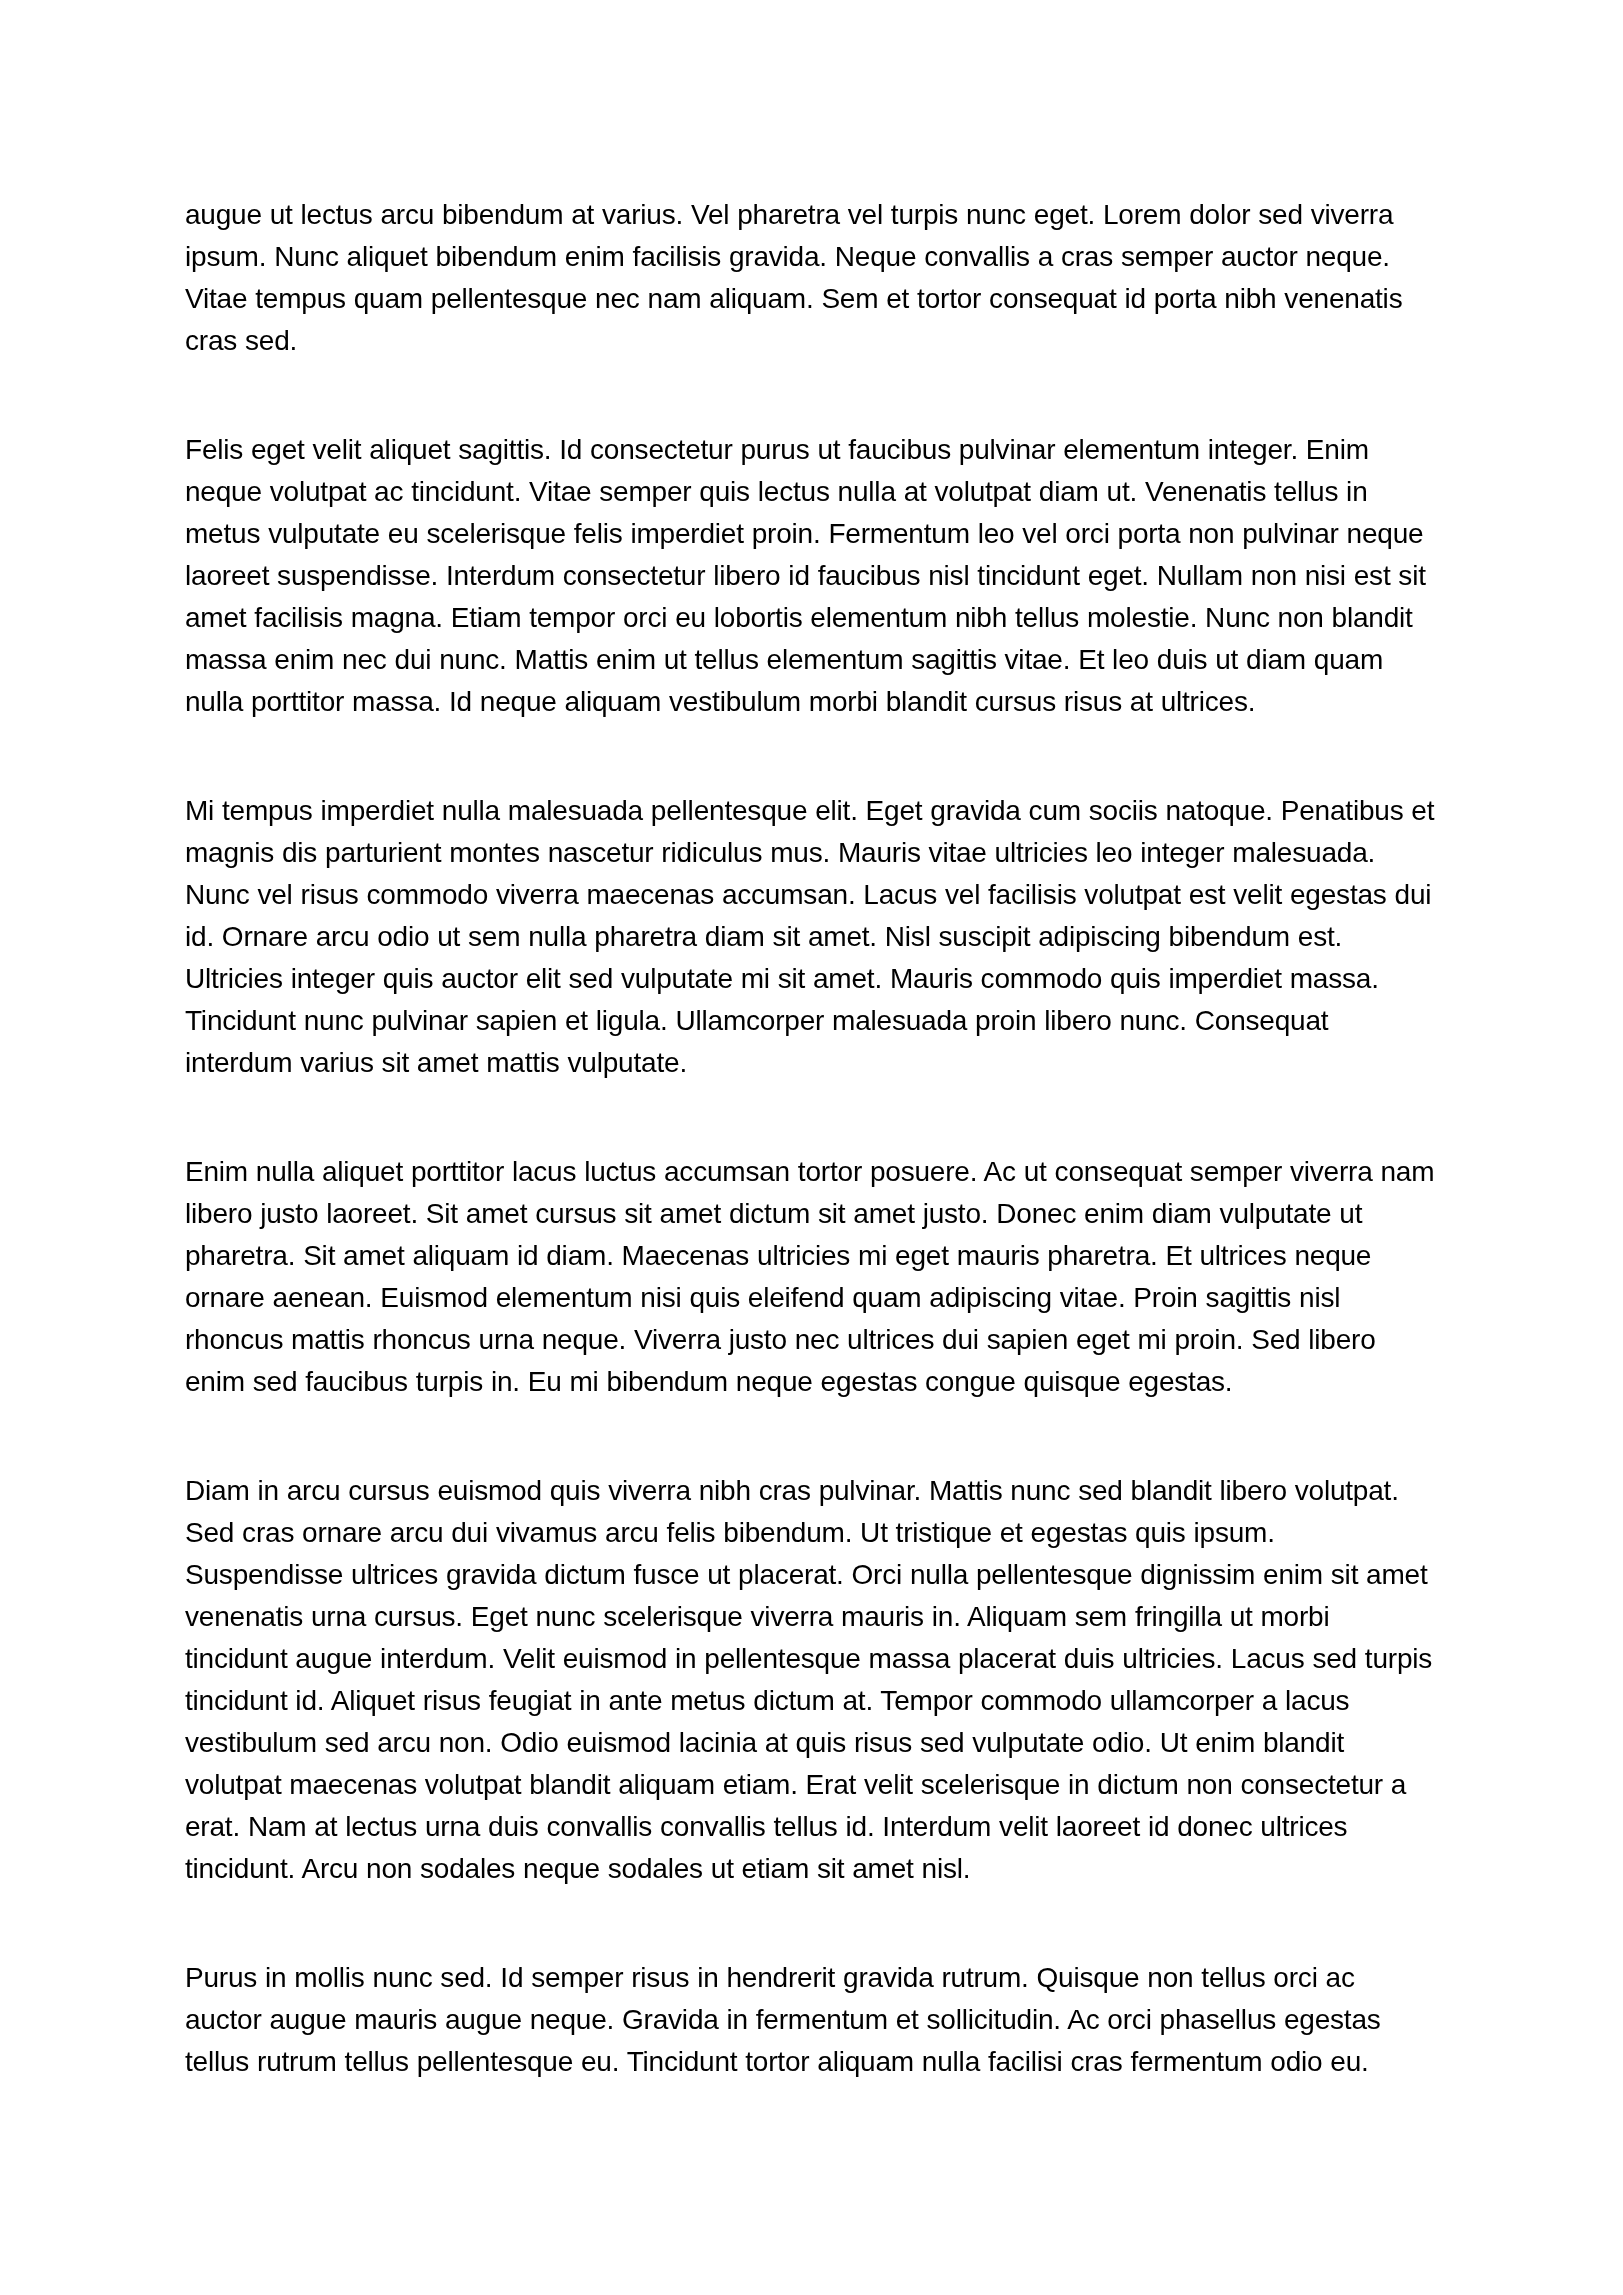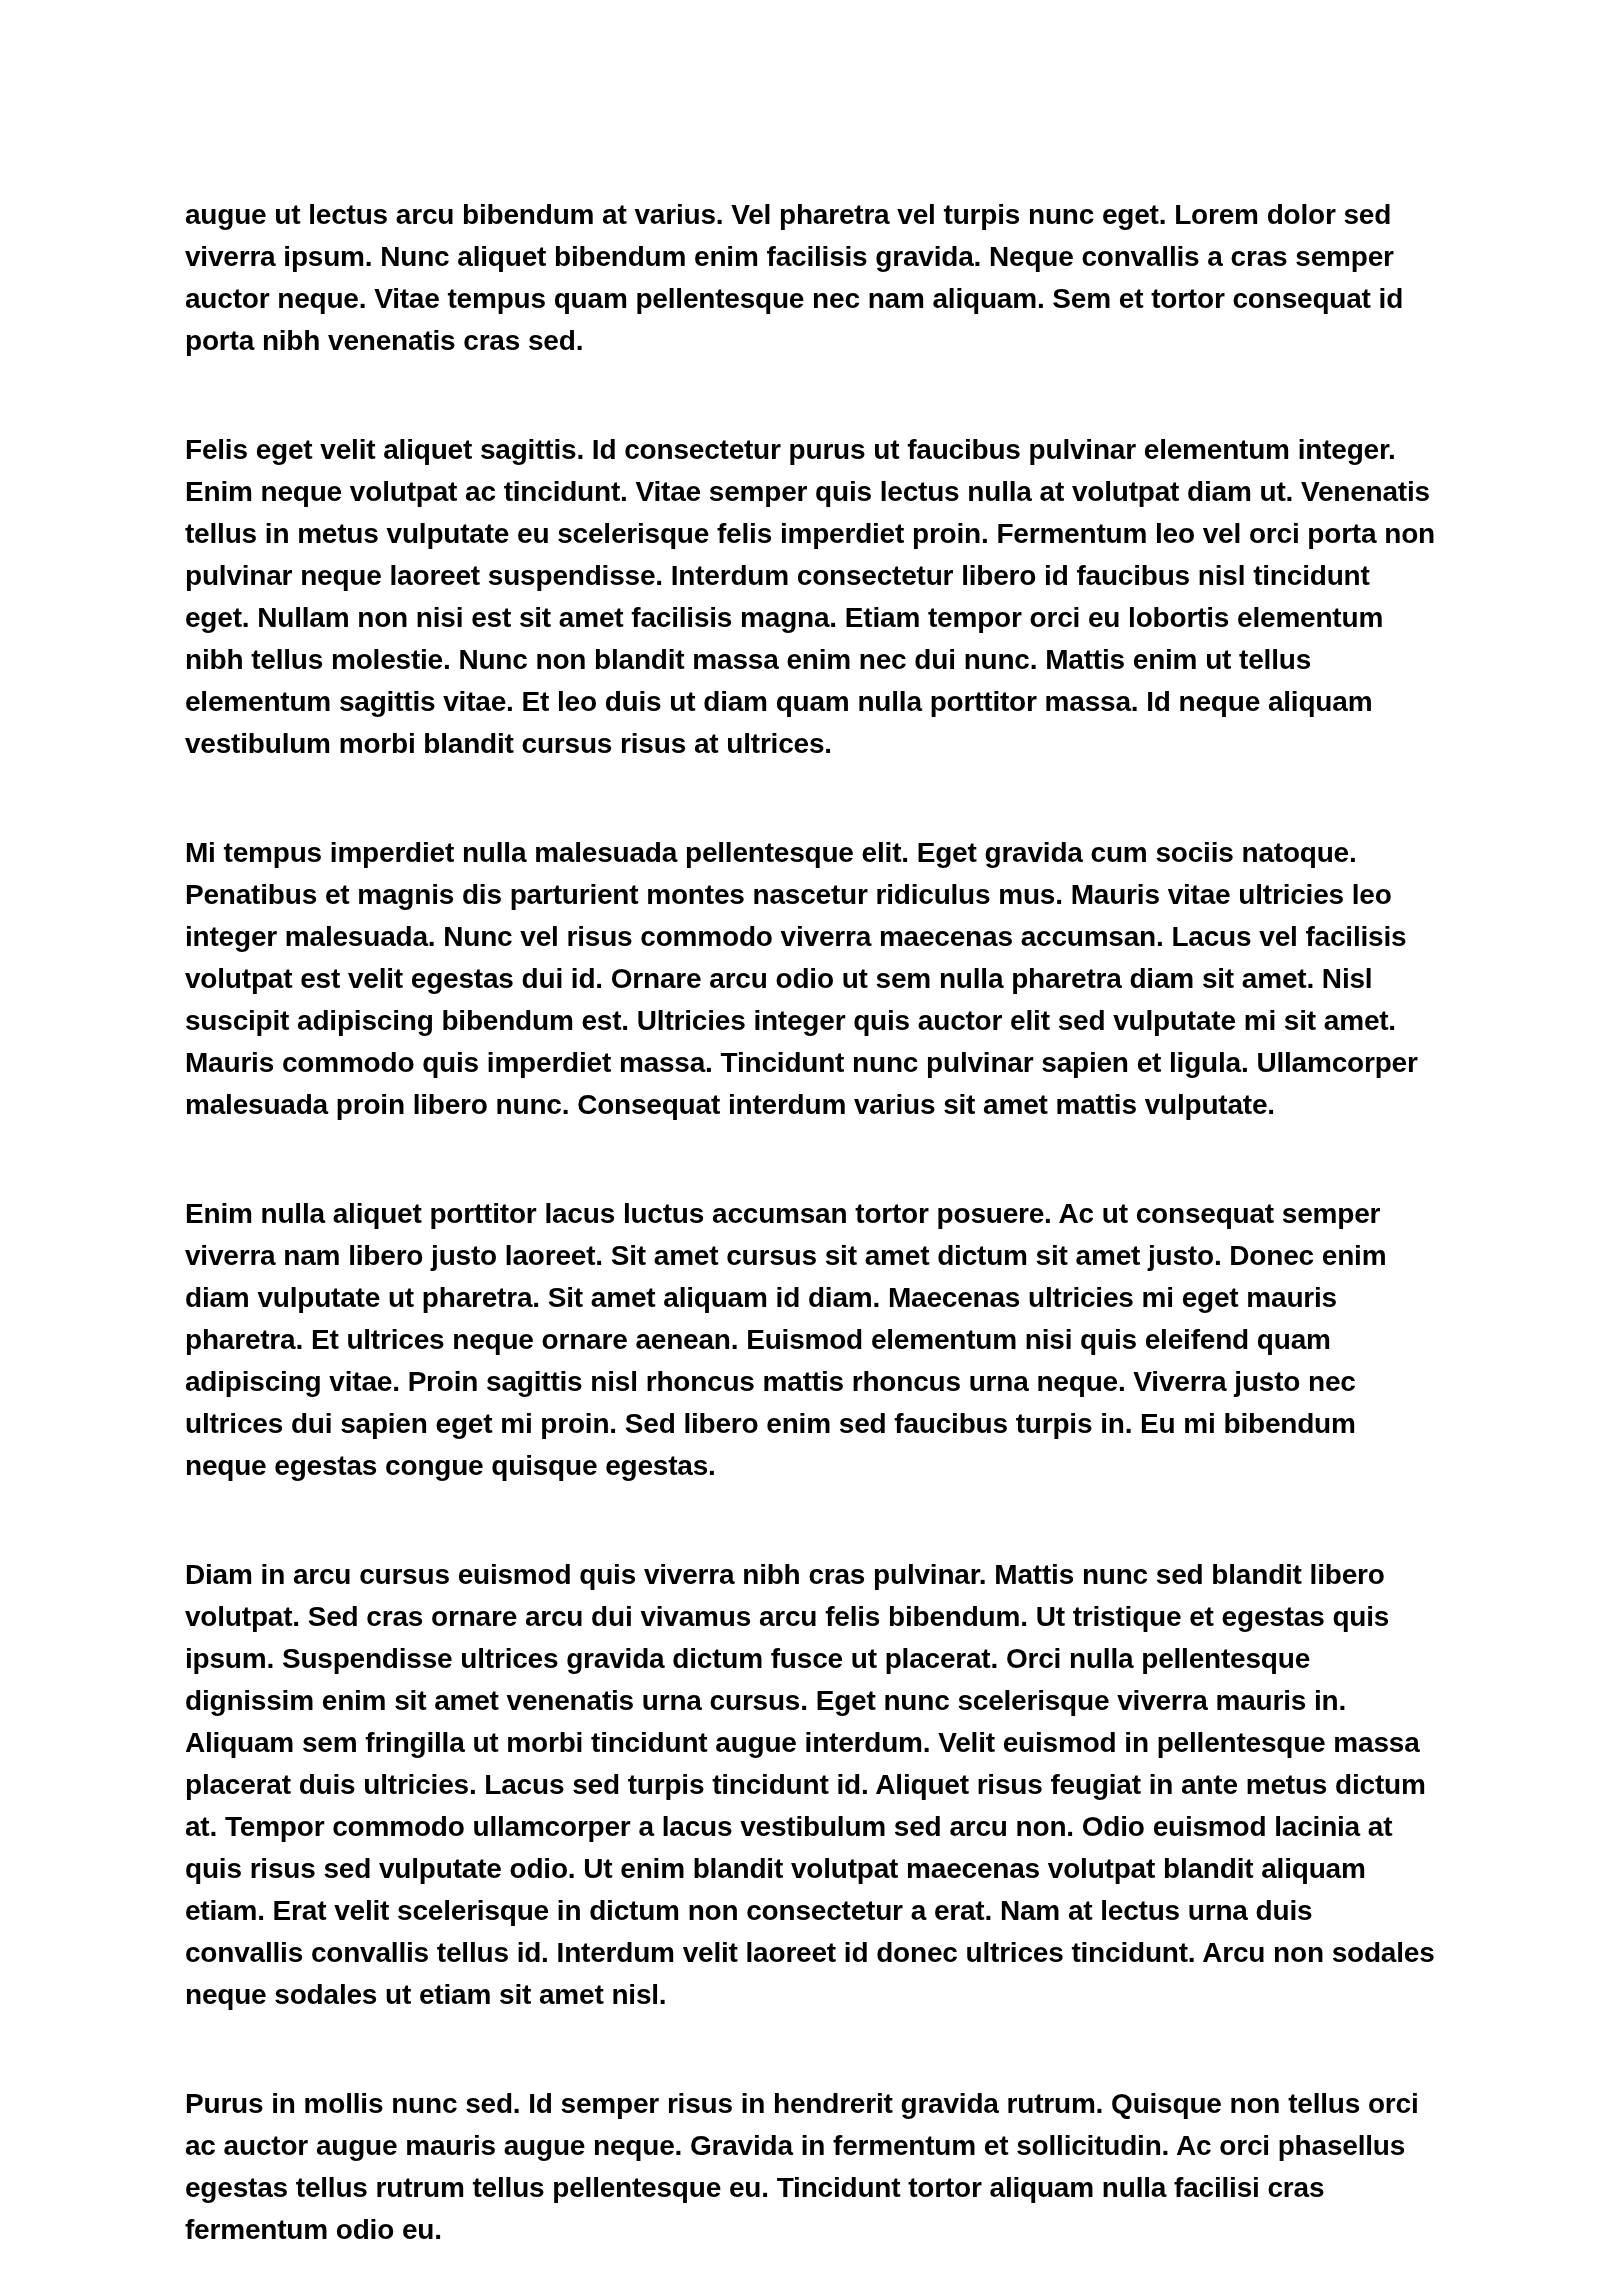--- a/index.html
+++ b/index.html
@@ -18,21 +18,20 @@
     font-family: "Liberation Sans", "DejaVu Sans", sans-serif;
     font-size: 28px;
     line-height: 42px;
     letter-spacing: -0.2px;
     overflow: hidden;
   }
   .doc-paragraph {
     margin: 0 0 67px 0;
     text-align: left;
     word-spacing: 0.3px;
-    font-weight: bold;
   }
 </style>
 </head>
 <body>
 
 <div class="page">
   <main>
     <p class="doc-paragraph">augue ut lectus arcu bibendum at varius. Vel pharetra vel turpis nunc eget. Lorem dolor sed viverra ipsum. Nunc aliquet bibendum enim facilisis gravida. Neque convallis a cras semper auctor neque. Vitae tempus quam pellentesque nec nam aliquam. Sem et tortor consequat id porta nibh venenatis cras sed.</p>
     <p class="doc-paragraph">Felis eget velit aliquet sagittis. Id consectetur purus ut faucibus pulvinar elementum integer. Enim neque volutpat ac tincidunt. Vitae semper quis lectus nulla at volutpat diam ut. Venenatis tellus in metus vulputate eu scelerisque felis imperdiet proin. Fermentum leo vel orci porta non pulvinar neque laoreet suspendisse. Interdum consectetur libero id faucibus nisl tincidunt eget. Nullam non nisi est sit amet facilisis magna. Etiam tempor orci eu lobortis elementum nibh tellus molestie. Nunc non blandit massa enim nec dui nunc. Mattis enim ut tellus elementum sagittis vitae. Et leo duis ut diam quam nulla porttitor massa. Id neque aliquam vestibulum morbi blandit cursus risus at ultrices.</p>
     <p class="doc-paragraph">Mi tempus imperdiet nulla malesuada pellentesque elit. Eget gravida cum sociis natoque. Penatibus et magnis dis parturient montes nascetur ridiculus mus. Mauris vitae ultricies leo integer malesuada. Nunc vel risus commodo viverra maecenas accumsan. Lacus vel facilisis volutpat est velit egestas dui id. Ornare arcu odio ut sem nulla pharetra diam sit amet. Nisl suscipit adipiscing bibendum est. Ultricies integer quis auctor elit sed vulputate mi sit amet. Mauris commodo quis imperdiet massa. Tincidunt nunc pulvinar sapien et ligula. Ullamcorper malesuada proin libero nunc. Consequat interdum varius sit amet mattis vulputate.</p>

